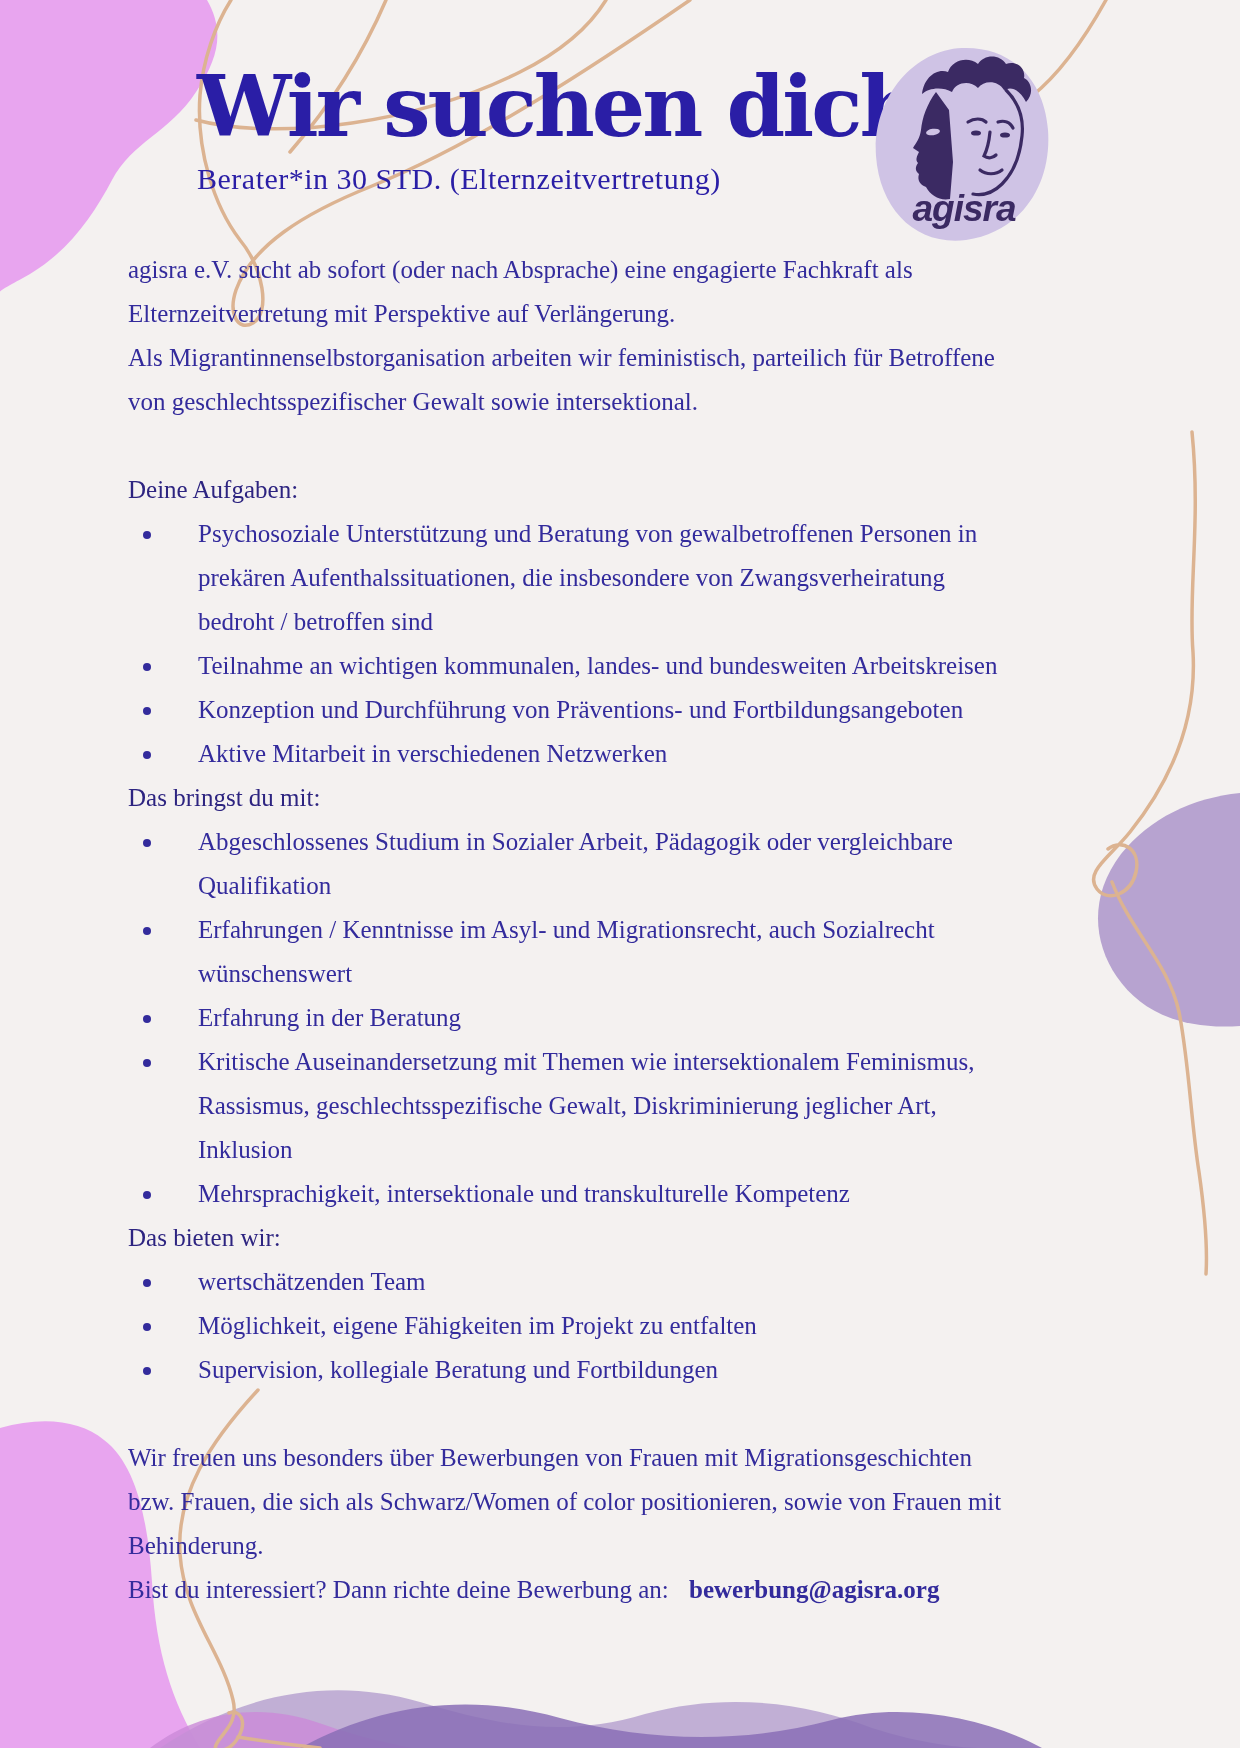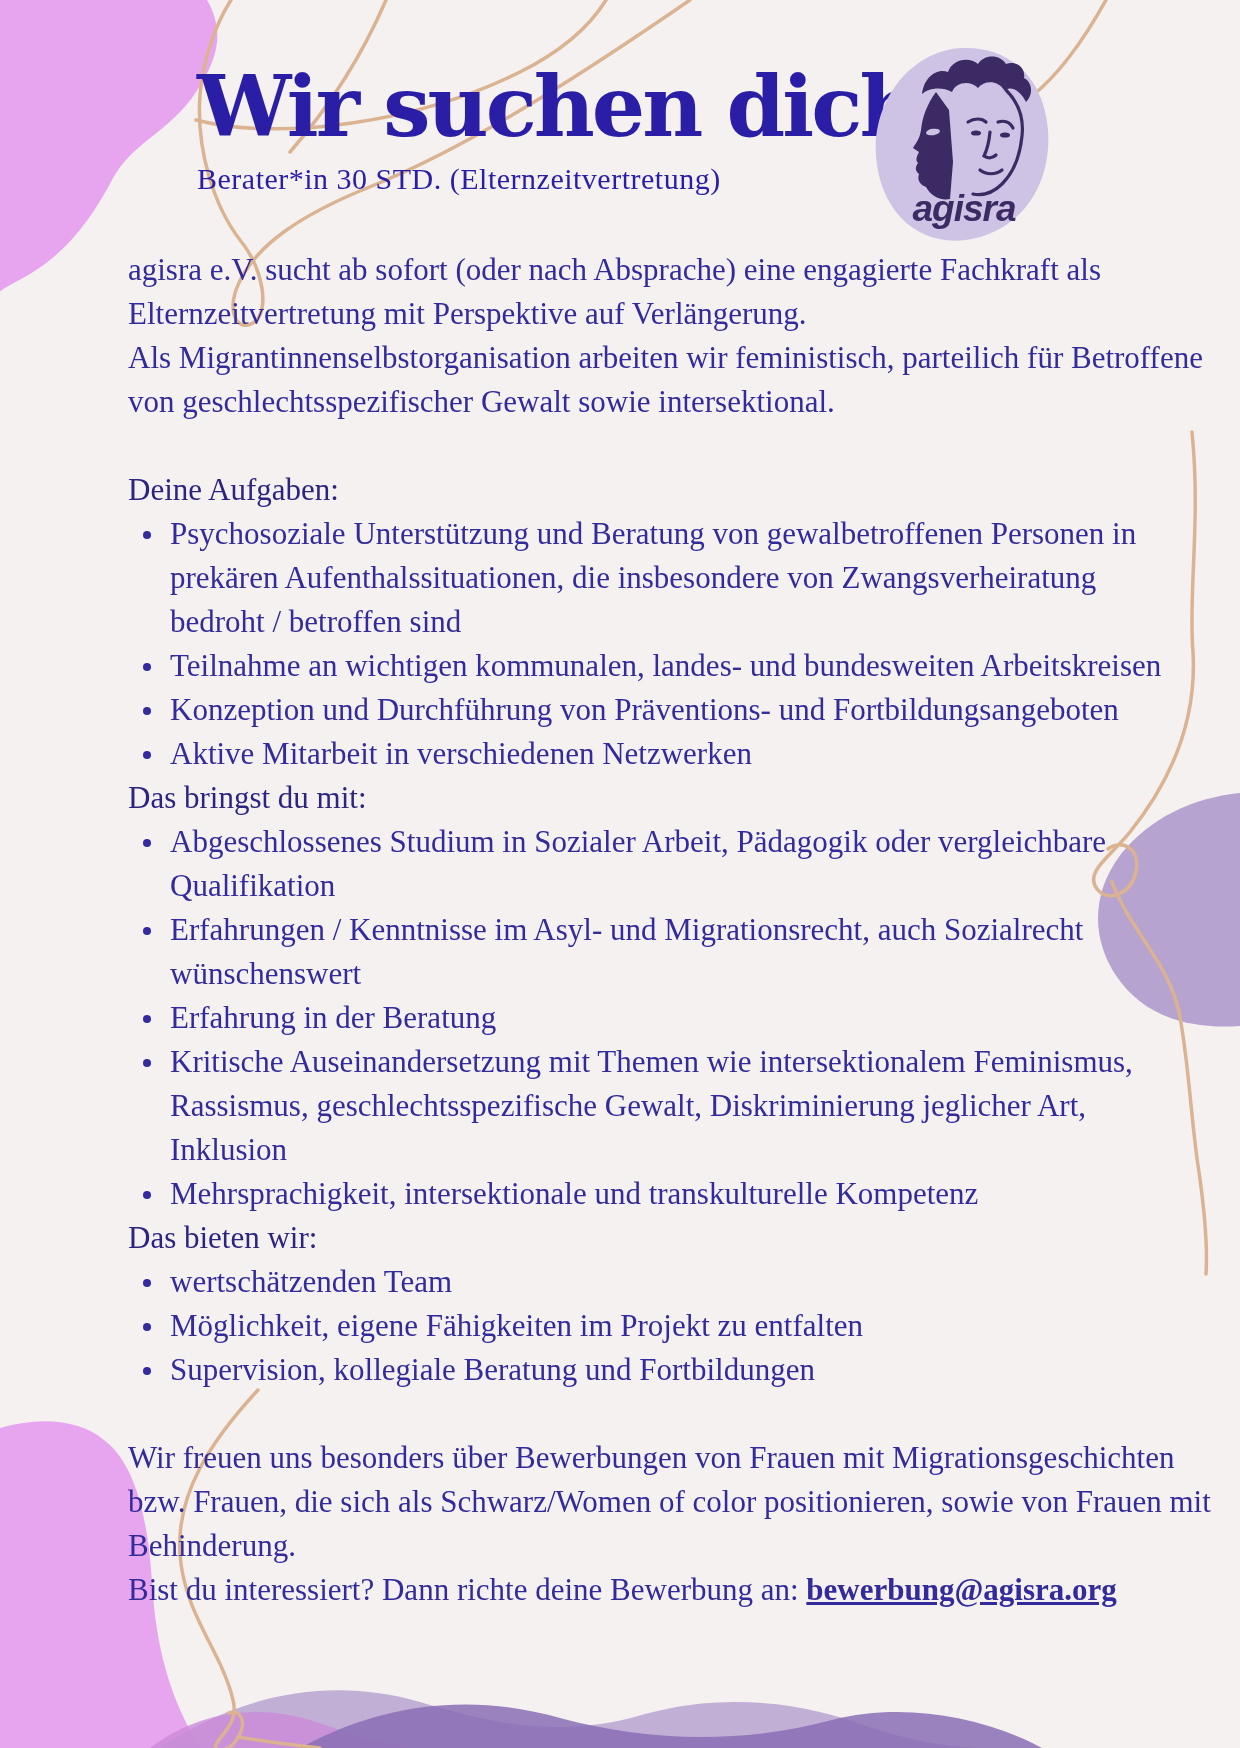--- a/index.html
+++ b/index.html
@@ -13,31 +13,31 @@
   header{position:absolute;left:197px;top:58px;z-index:2;}
   h1.title{margin:0;font-family:"DejaVu Serif","Liberation Serif",serif;font-weight:bold;
     font-size:84px;line-height:98px;letter-spacing:-3px;color:var(--title);}
   .subtitle{margin-top:6px;font-size:30px;color:var(--title);letter-spacing:0.5px;}
   .logo{position:absolute;left:872px;top:44px;width:184px;height:204px;z-index:2;font-style:italic;}
   .logo svg{position:absolute;left:0;top:0;}
   .logo-text{position:absolute;left:0;bottom:18px;width:100%;text-align:center;
     font-family:"Liberation Sans","DejaVu Sans",sans-serif;font-weight:bold;font-size:37px;
     letter-spacing:-1px;color:var(--ink);}
   main.body{position:absolute;left:128px;top:248px;width:1010px;z-index:2;
-    font-size:31px;color:var(--text);}
+    font-size:25px;color:var(--text);}
   .line{height:44px;line-height:44px;white-space:nowrap;}
   .spacer{height:44px;}
   .section-heading{height:44px;line-height:44px;font-weight:normal;color:var(--heading);white-space:nowrap;}
-  .bullet{display:flex;}
+  .bullet{display:flex;gap:28px;}
   .dot-col{width:42px;position:relative;flex:none;}
   .dot-col::before{content:"";position:absolute;left:15px;top:19px;width:8px;height:8px;
     border-radius:50%;background:var(--text);}
   .bullet-text{flex:1;}
   .cta-line{height:44px;line-height:44px;white-space:nowrap;}
-  .email{font-weight:bold;text-decoration:underline;}
+  .email{font-weight:bold;margin-left:14px;}
 </style>
 </head>
 <body>
 
 <div class="page">
 
   <svg class="bg-decor" viewBox="0 0 1240 1748" xmlns="http://www.w3.org/2000/svg">
 
     <path d="M0,0 L207,0 C224,30 220,56 196,92 C170,132 132,142 112,180
       C94,214 70,250 30,274 C16,282 0,290 0,292 Z" fill="#e8a5ef"></path>

